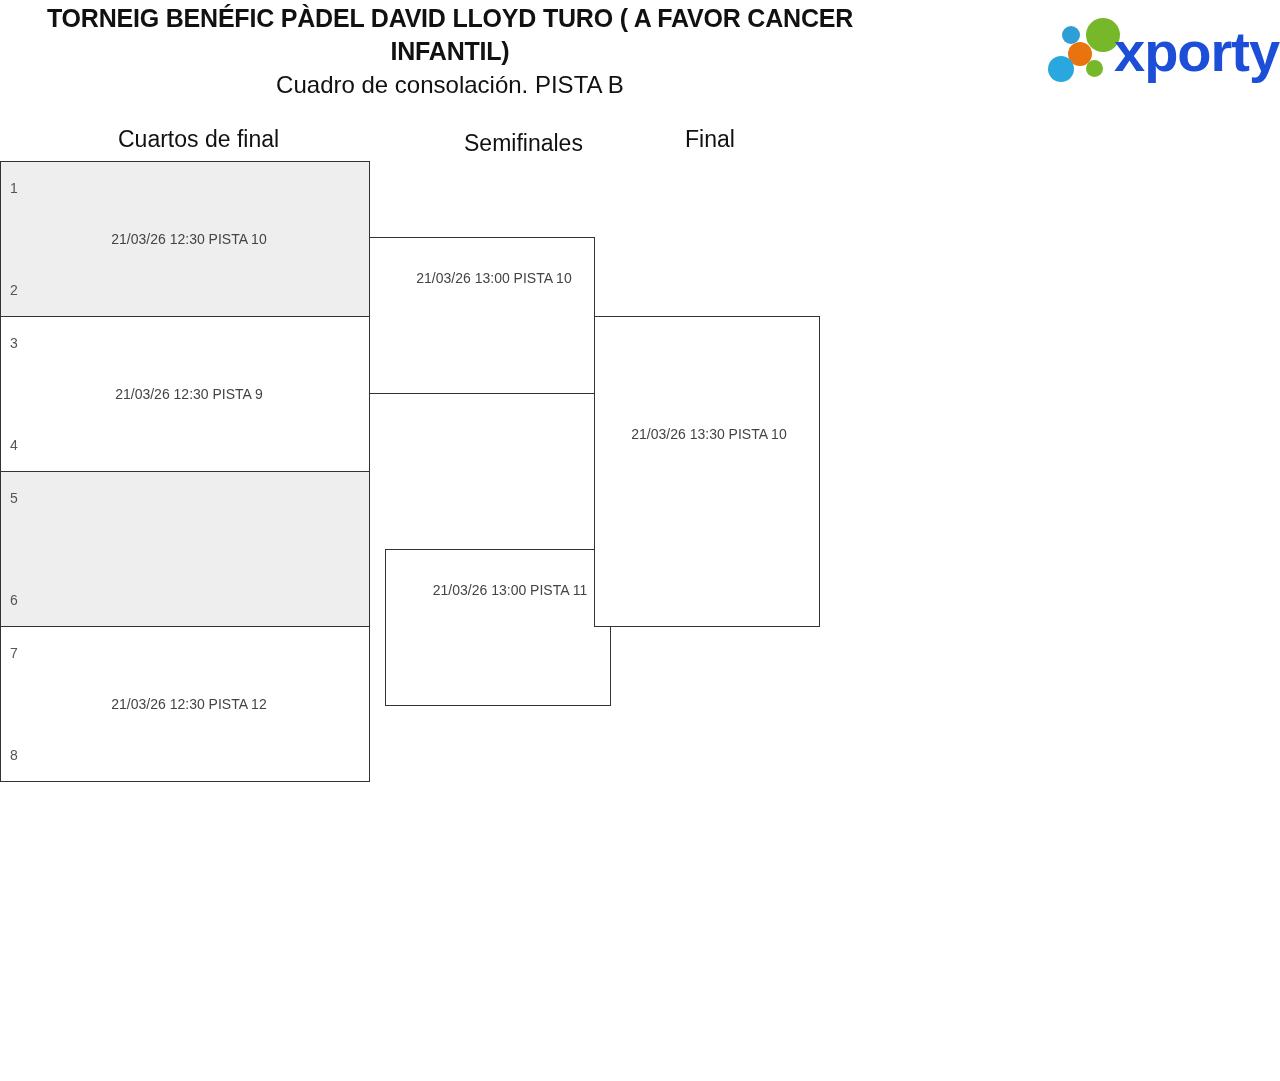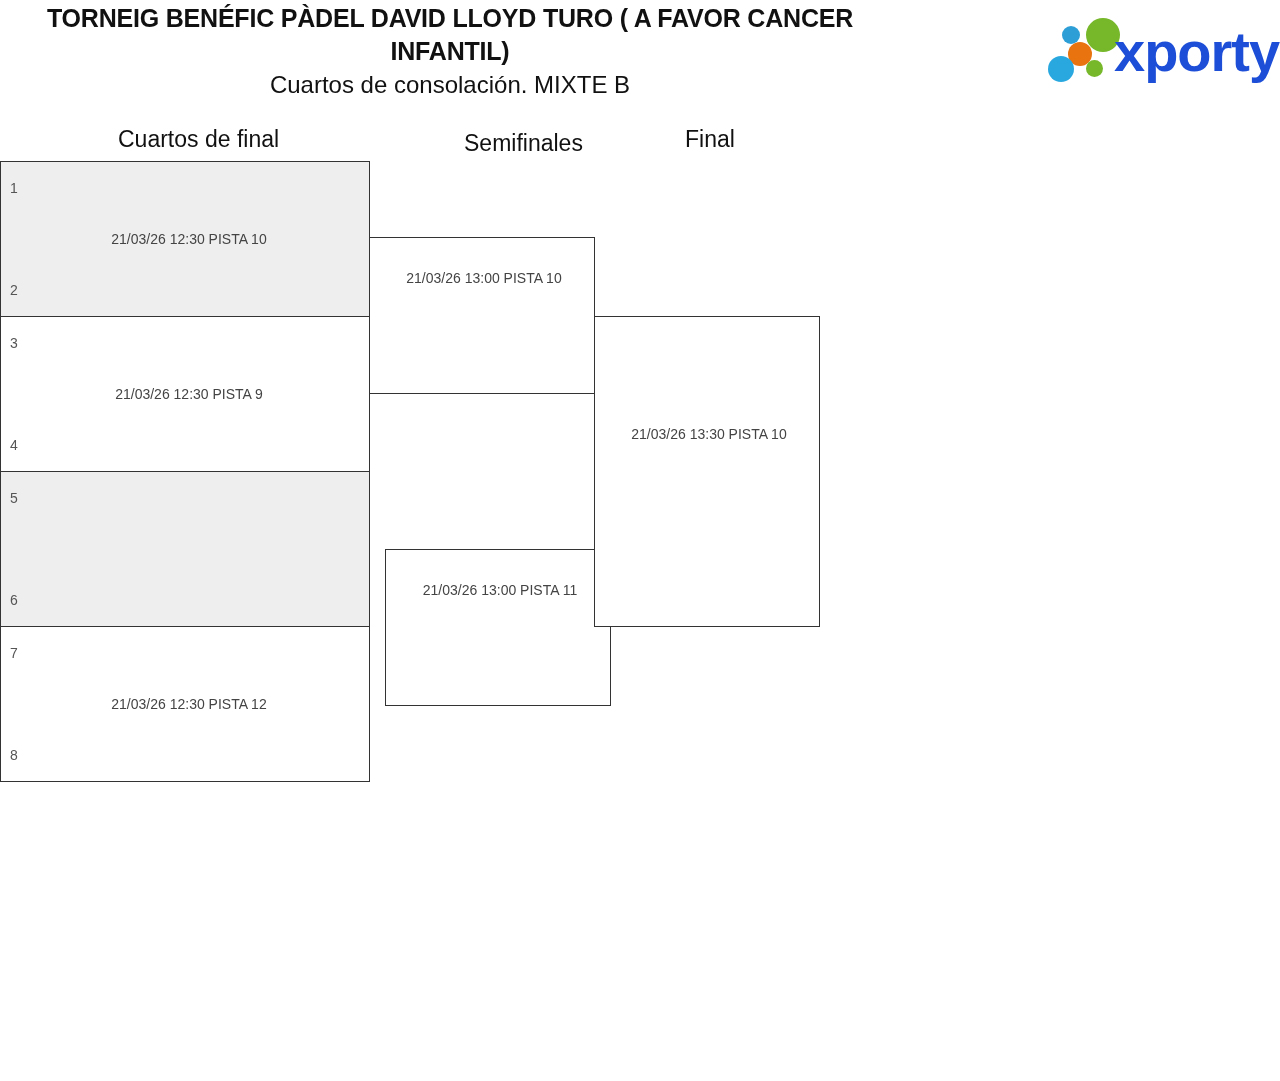--- a/index.html
+++ b/index.html
@@ -126,35 +126,35 @@
   #match-qf-0 { top: 161px; }
   #match-qf-1 { top: 316px; }
   #match-qf-2 { top: 471px; }
   #match-qf-3 { top: 626px; }
   .qf .match-info { top: 68px; padding-left: 4px; }
 
   
   .sf { left: 369px; width: 226px; height: 157px; }
   #match-sf-0 { top: 237px; }
   #match-sf-1 { top: 549px; margin-left: 16px; }
-  .sf .match-info { top: 31px; padding-left: 2px; }
+  .sf .match-info { top: 31px; padding-left: 12px; }
 
   
   .fin { left: 594px; width: 226px; height: 311px; top: 316px; }
   .fin .match-info { top: 108px; padding-left: 2px; }
 </style>
 </head>
 <body>
 
 <div id="header">
 
   <div id="title-block">
     <div class="title-line">TORNEIG BENÉFIC PÀDEL DAVID LLOYD TURO ( A FAVOR CANCER</div>
     <div class="title-line">INFANTIL)</div>
-    <div class="subtitle-line">Cuartos de consolación. MIXTE B</div>
+    <div class="subtitle-line">Cuadro de consolación. PISTA B</div>
   </div>
 
   <div id="logo">
     <div id="logo-dots">
       <span class="dot dot-blue-sm"></span>
       <span class="dot dot-green-lg"></span>
       <span class="dot dot-orange"></span>
       <span class="dot dot-blue-lg"></span>
       <span class="dot dot-green-sm"></span>
     </div>

